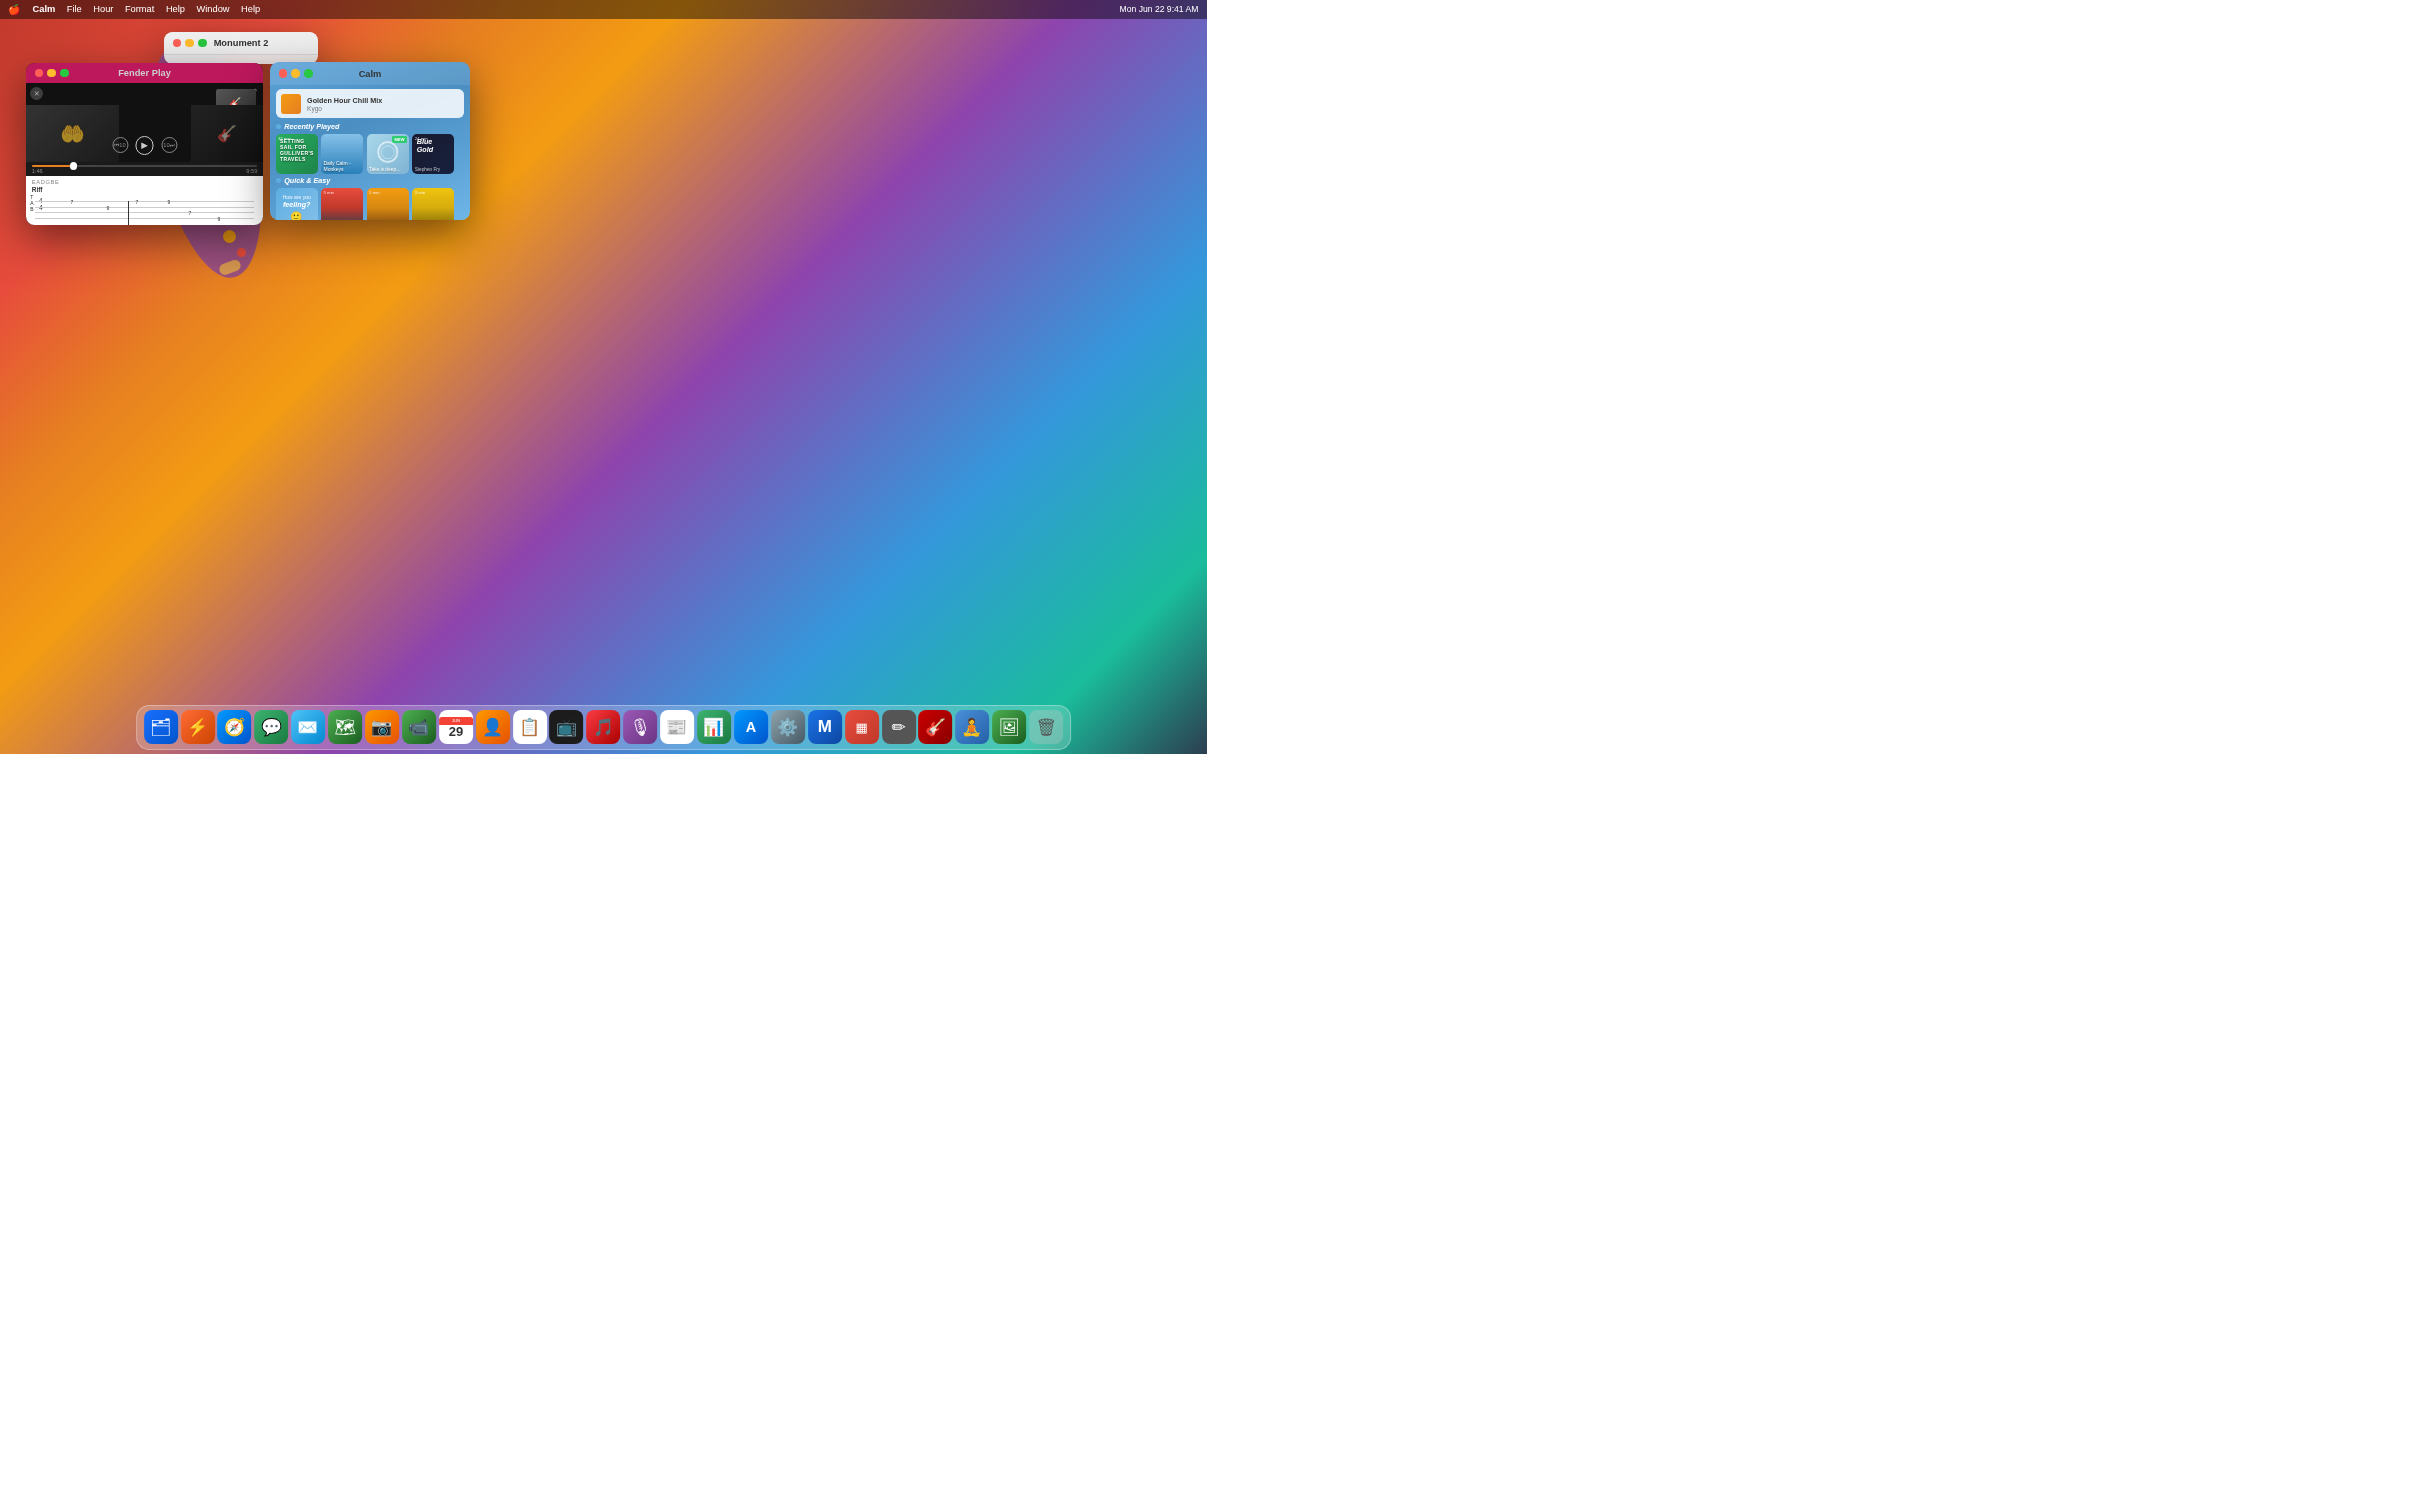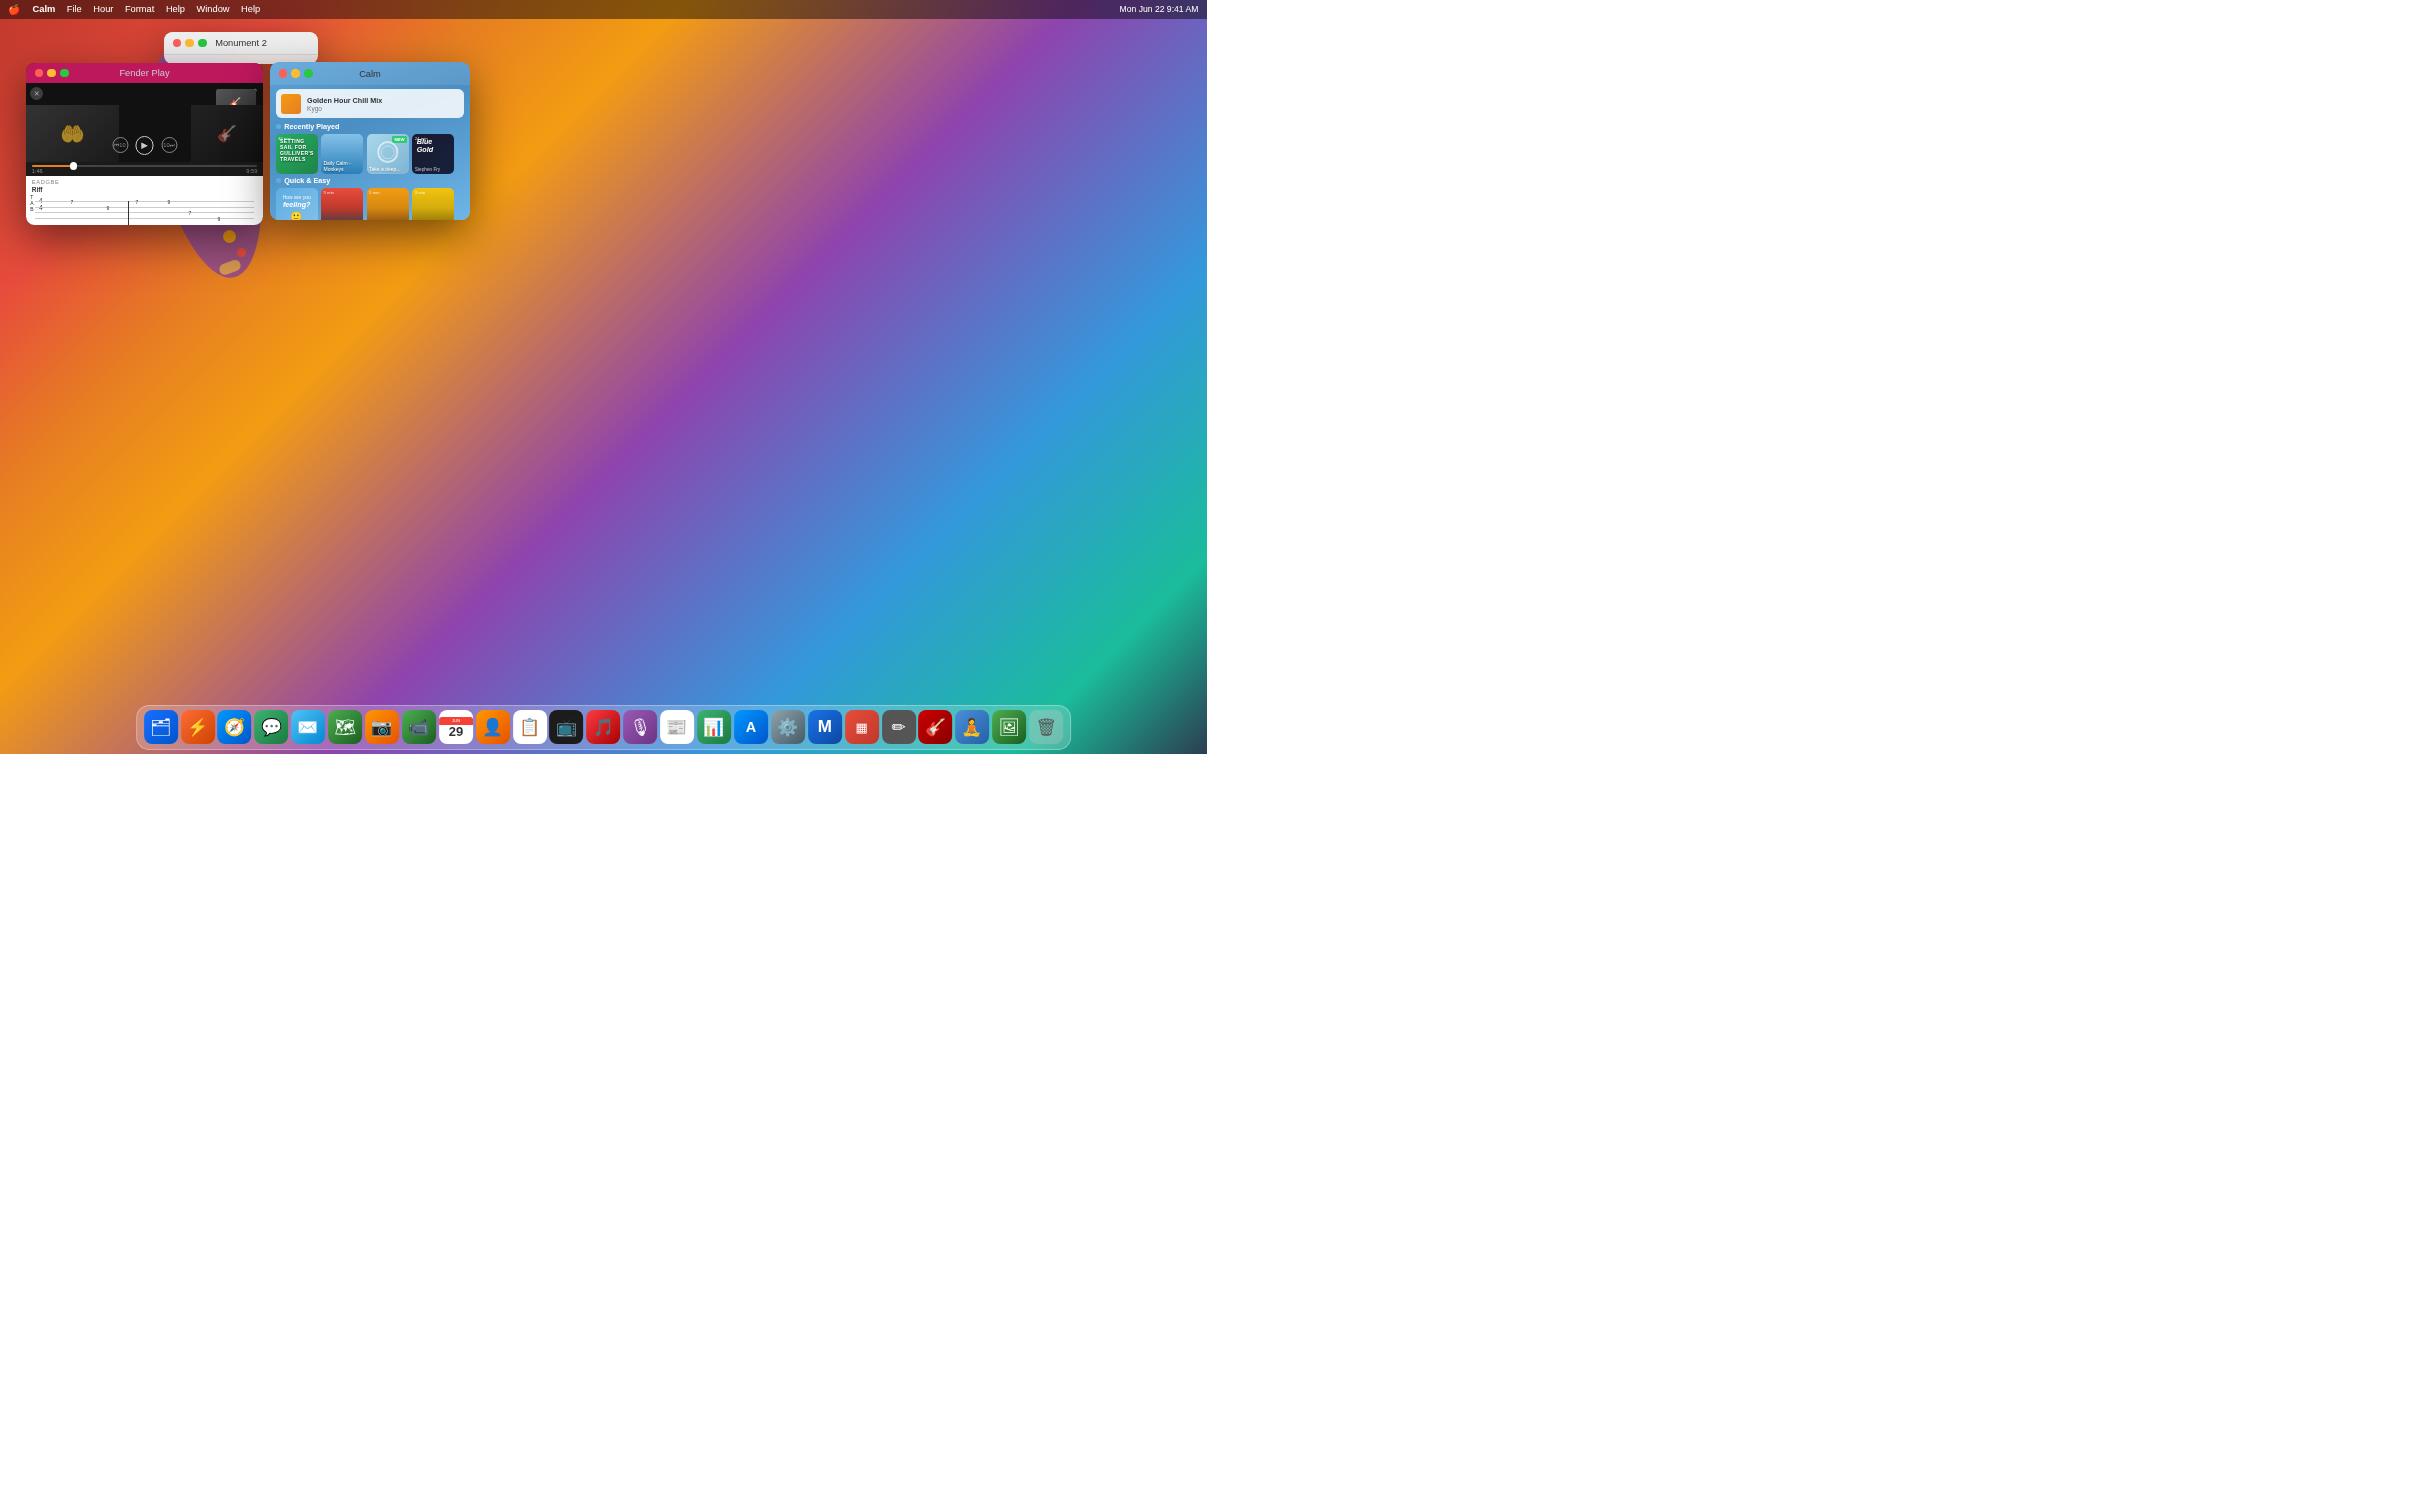--- a/index.html
+++ b/index.html
@@ -100,21 +100,21 @@
     }
     .tl-red { background: #ff5f57; }
     .tl-yellow { background: #ffbd2e; }
     .tl-green { background: #28c840; }
     .window-title {
       position: absolute;
       left: 50%;
       transform: translateX(-50%);
       font-size: 9.3px;
       color: #555;
-      font-weight: 400;
+      font-weight: 700;
       text-align: center;
     }
 
     
     .monument-window {
       top: 32px;
       left: 164px;
       width: 154px;
       height: 32px;
       background: rgba(240,240,240,0.95);
@@ -197,20 +197,21 @@
     .now-playing-artist { font-size: 6.5px; color: #777; }
 
     .section-label {
       display: flex;
       align-items: center;
       gap: 3.6px;
       margin: 2.9px 5.7px 2.9px;
       font-size: 7.2px;
       font-weight: 600;
       color: white;
+      font-style: italic;
     }
     .section-dot {
       width: 5px; height: 5px;
       border-radius: 50%;
       background: #5dade2;
     }
 
     .card-row {
       display: flex;
       gap: 3.6px;

